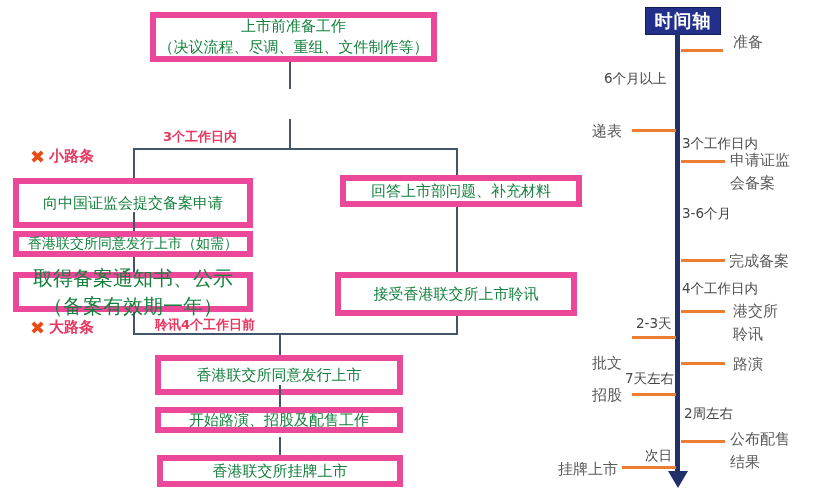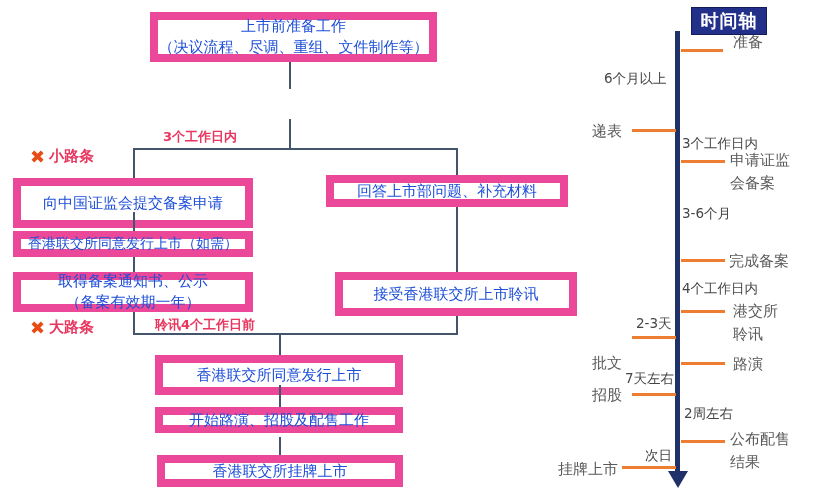--- a/index.html
+++ b/index.html
@@ -3,21 +3,21 @@
 <meta charset="utf-8">
 <style>
   html,body { margin:0; padding:0; background:#ffffff; }
   #stage {
     position:relative; width:813px; height:500px; background:#ffffff;
     overflow:hidden; font-family:"DejaVu Sans", sans-serif;
   }
   
   .fbox {
     position:absolute; box-sizing:border-box; background:#ffffff;
-    border:8px solid #ec4899; color:#1d4ed8;
+    border:6px solid #ec4899; color:#15803d;
     font-family:"DejaVu Serif", serif; font-size:15px; line-height:1.4;
     display:flex; align-items:center; justify-content:center;
     text-align:center; white-space:pre-line;
   }
   
   .conn { position:absolute; background:#44546a; }
   .conn.v { width:2px; }
   .conn.h { height:2px; }
   
   .rlabel {
@@ -25,21 +25,21 @@
     font-family:"DejaVu Sans", sans-serif; white-space:nowrap;
   }
   .note { position:absolute; display:flex; align-items:center; gap:4px; white-space:nowrap; }
   .xmark { color:#e84c16; font-size:18px; font-weight:bold; line-height:1; }
   .ntext { color:#e8365f; font-weight:bold; font-size:15px; font-family:"DejaVu Serif", serif; }
   
   .tl-title {
     position:absolute; left:645px; top:7px; width:74px; height:26px;
     background:#22308a; border:1px solid #141c55; color:#ffffff;
     font-size:18px; font-weight:bold; display:flex; align-items:center;
-    justify-content:center; letter-spacing:1px;margin-left:46px;
+    justify-content:center; letter-spacing:1px;
   }
   .tl-line { position:absolute; left:675px; top:31px; width:5px; height:441px; background:#1f3168; }
   .tl-arrow {
     position:absolute; left:668px; top:471px; width:0; height:0;
     border-left:10px solid transparent; border-right:10px solid transparent;
     border-top:17px solid #1f3168;
   }
   .tick { position:absolute; height:3px; background:#ed7d31; }
   .ms {
     position:absolute; color:#595959; font-size:15px; white-space:pre-line;
@@ -56,24 +56,24 @@
 <div id="stage">
 
   <div class="fbox" style="left:150px; top:12px; width:287px; height:50px;">上市前准备工作
 （决议流程、尽调、重组、文件制作等）</div>
 
 
   <div class="fbox" style="left:13px; top:178px; width:240px; height:50px;">向中国证监会提交备案申请</div>
 
   <div class="fbox" style="left:13px; top:231px; width:240px; height:26px; font-size:14px;">香港联交所同意发行上市（如需）</div>
 
-  <div class="fbox" style="left:13px; top:272px; width:240px; height:40px; font-size:15px;">取得备案通知书、公示
+  <div class="fbox" style="left:13px; top:272px; width:240px; height:40px; font-size:20px;">取得备案通知书、公示
 （备案有效期一年）</div>
 
-  <div class="fbox" style="left:326px; top:175px; width:242px; height:32px;">回答上市部问题、补充材料</div>
+  <div class="fbox" style="left:340px; top:175px; width:242px; height:32px;">回答上市部问题、补充材料</div>
 
   <div class="fbox" style="left:335px; top:272px; width:242px; height:44px;">接受香港联交所上市聆讯</div>
 
   <div class="fbox" style="left:155px; top:355px; width:248px; height:40px;">香港联交所同意发行上市</div>
 
   <div class="fbox" style="left:155px; top:407px; width:248px; height:26px;">开始路演、招股及配售工作</div>
 
   <div class="fbox" style="left:157px; top:455px; width:246px; height:32px;">香港联交所挂牌上市</div>
 
   <div class="conn v" style="left:289px; top:62px;  height:27px;"></div>

